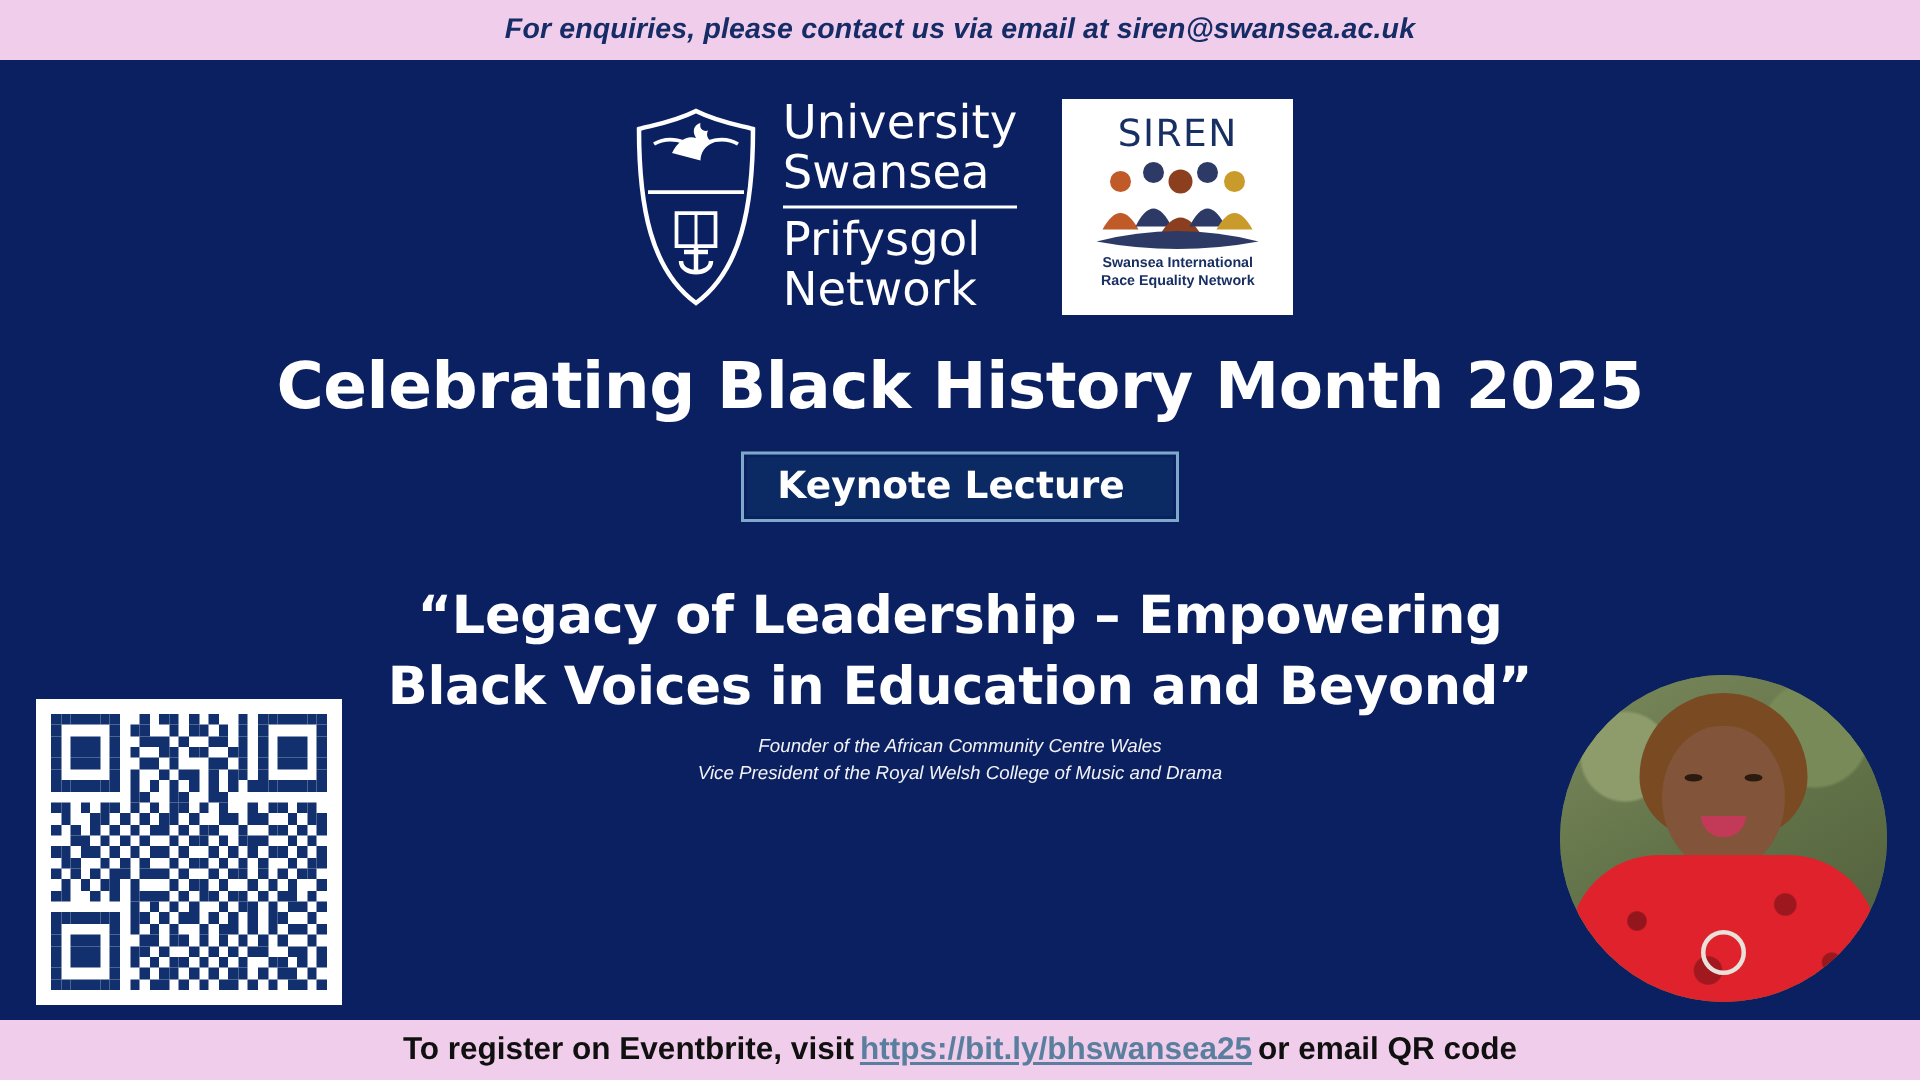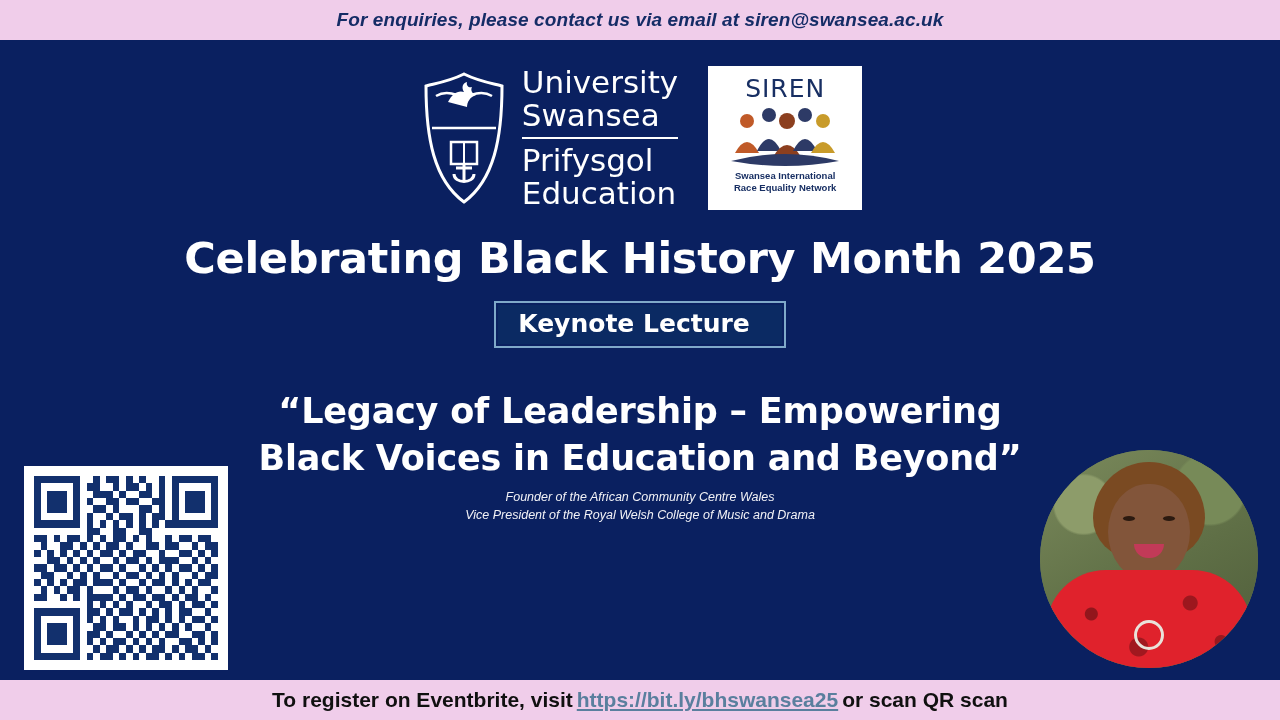--- a/index.html
+++ b/index.html
@@ -235,21 +235,21 @@
           <path d="M46 96 v16" stroke="#ffffff" stroke-width="3"></path>
           <path d="M36 106 c0 10 20 10 20 0" fill="none" stroke="#ffffff" stroke-width="3"></path>
           <path d="M38 100 h16" stroke="#ffffff" stroke-width="3"></path>
         </svg>
       </div>
       <div class="uni-words">
         <div>University</div>
         <div>Swansea</div>
         <div class="rule"></div>
         <div>Prifysgol</div>
-        <div>Education</div>
+        <div>Network</div>
       </div>
     </div>
 
     <div class="siren-box">
       <div class="siren-title">SIREN</div>
       <div class="siren-figs">
         <svg viewBox="0 0 120 62" width="120" height="62">
           <g>
             <circle cx="22" cy="16" r="7" fill="#c05a28"></circle>
             <path d="M10 48 q12 -22 24 0 z" fill="#c05a28"></path>
@@ -1002,14 +1002,14 @@
     <div class="smile"></div>
     <div class="body"></div>
     <div class="pendant"></div>
   </div>
 
 </div>
 
 <div class="bottom-banner">
   <span>To register on Eventbrite, visit</span>
   <a href="#">https://bit.ly/bhswansea25</a>
-  <span>or scan QR scan</span>
+  <span>or email QR code</span>
 </div>
 
 </body></html>

